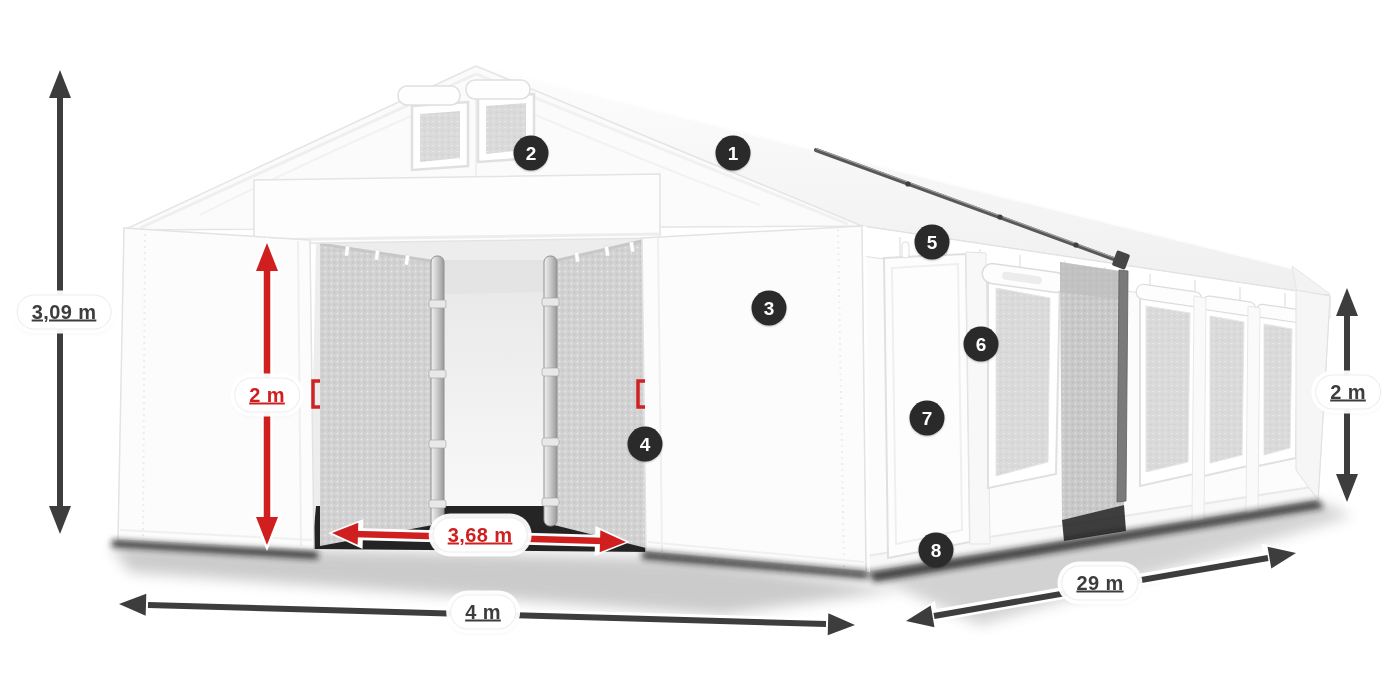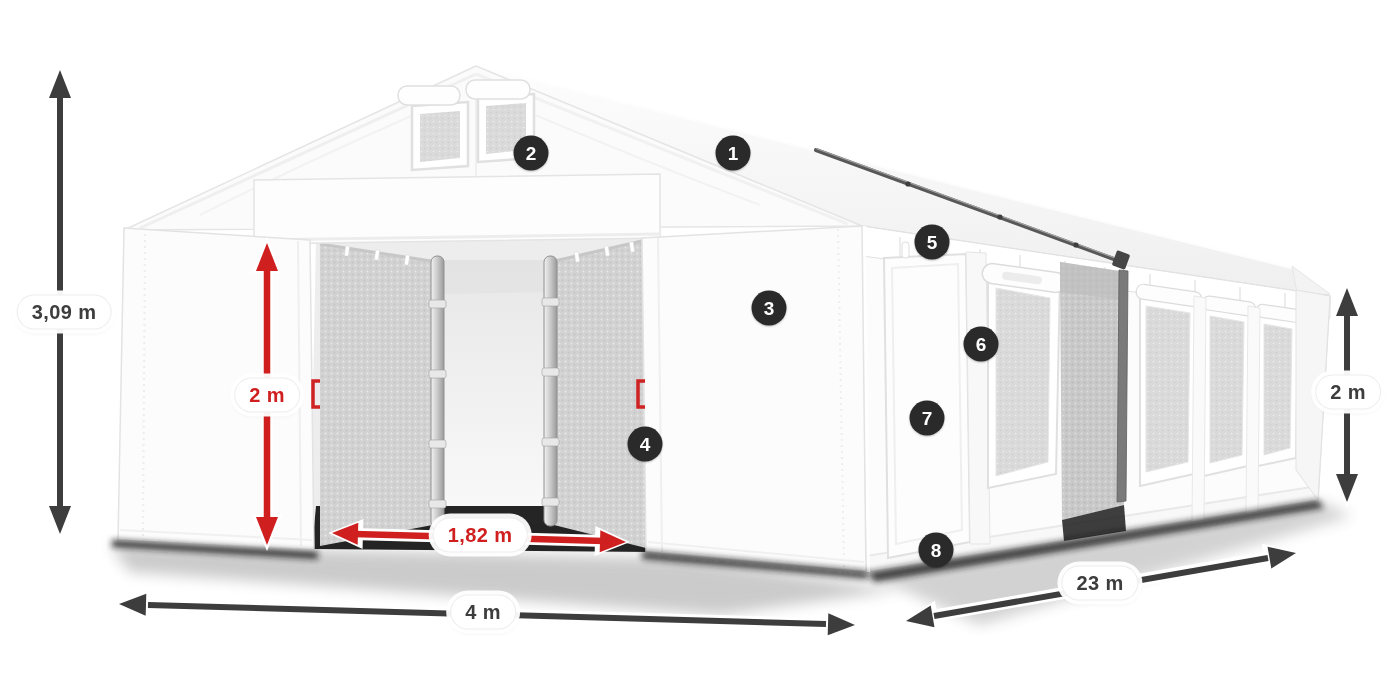--- a/index.html
+++ b/index.html
@@ -6,21 +6,21 @@
   .stage{position:relative;width:1400px;height:700px;background:#ffffff;overflow:hidden;
          font-family:"Liberation Sans", sans-serif;}
   .stage svg{position:absolute;left:0;top:0;}
   .badge{position:absolute;width:35px;height:35px;border-radius:50%;background:#2a2a2a;
          color:#ffffff;display:flex;align-items:center;justify-content:center;
          font:700 19px "Liberation Sans", sans-serif;transform:translate(-50%,-50%);
          box-shadow:0 1px 2px rgba(0,0,0,.25);user-select:none;}
   .pill{position:absolute;transform:translate(-50%,-50%);background:#ffffff;
         border-radius:18px;padding:5px 14px;white-space:nowrap;
         font:700 20px "Liberation Sans", sans-serif;color:#3d3d3d;letter-spacing:.4px;
-        box-shadow:0 0 0 1px #ededed, 0 0 0 5px rgba(255,255,255,.95), 0 2px 6px rgba(0,0,0,.16);}
+        box-shadow:0 0 0 1px #ededed, 0 0 0 5px rgba(255,255,255,.95), 0 2px 6px rgba(0,0,0,.16);text-decoration:underline;}
   .pill.red{color:#cf1f1f;}
 </style>
 </head>
 <body>
 
 <div class="stage">
 
   <svg width="1400" height="700" viewBox="0 0 1400 700">
     <defs>
       <pattern id="mesh" width="6" height="6" patternUnits="userSpaceOnUse">
@@ -280,18 +280,18 @@
   <div class="badge" style="left:531px;top:153px">2</div>
   <div class="badge" style="left:769px;top:308px">3</div>
   <div class="badge" style="left:645px;top:444px">4</div>
   <div class="badge" style="left:932px;top:242px">5</div>
   <div class="badge" style="left:981px;top:344px">6</div>
   <div class="badge" style="left:927px;top:418px">7</div>
   <div class="badge" style="left:936px;top:550px">8</div>
 
   <div class="pill" style="left:64px;top:312px">3,09 m</div>
   <div class="pill red" style="left:267px;top:395px">2 m</div>
-  <div class="pill red" style="left:480px;top:535px">1,82 m</div>
+  <div class="pill red" style="left:480px;top:535px">3,68 m</div>
   <div class="pill" style="left:483px;top:612px">4 m</div>
-  <div class="pill" style="left:1100px;top:583px">23 m</div>
+  <div class="pill" style="left:1100px;top:583px">29 m</div>
   <div class="pill" style="left:1348px;top:392px">2 m</div>
 
 </div>
 
 </body></html>

